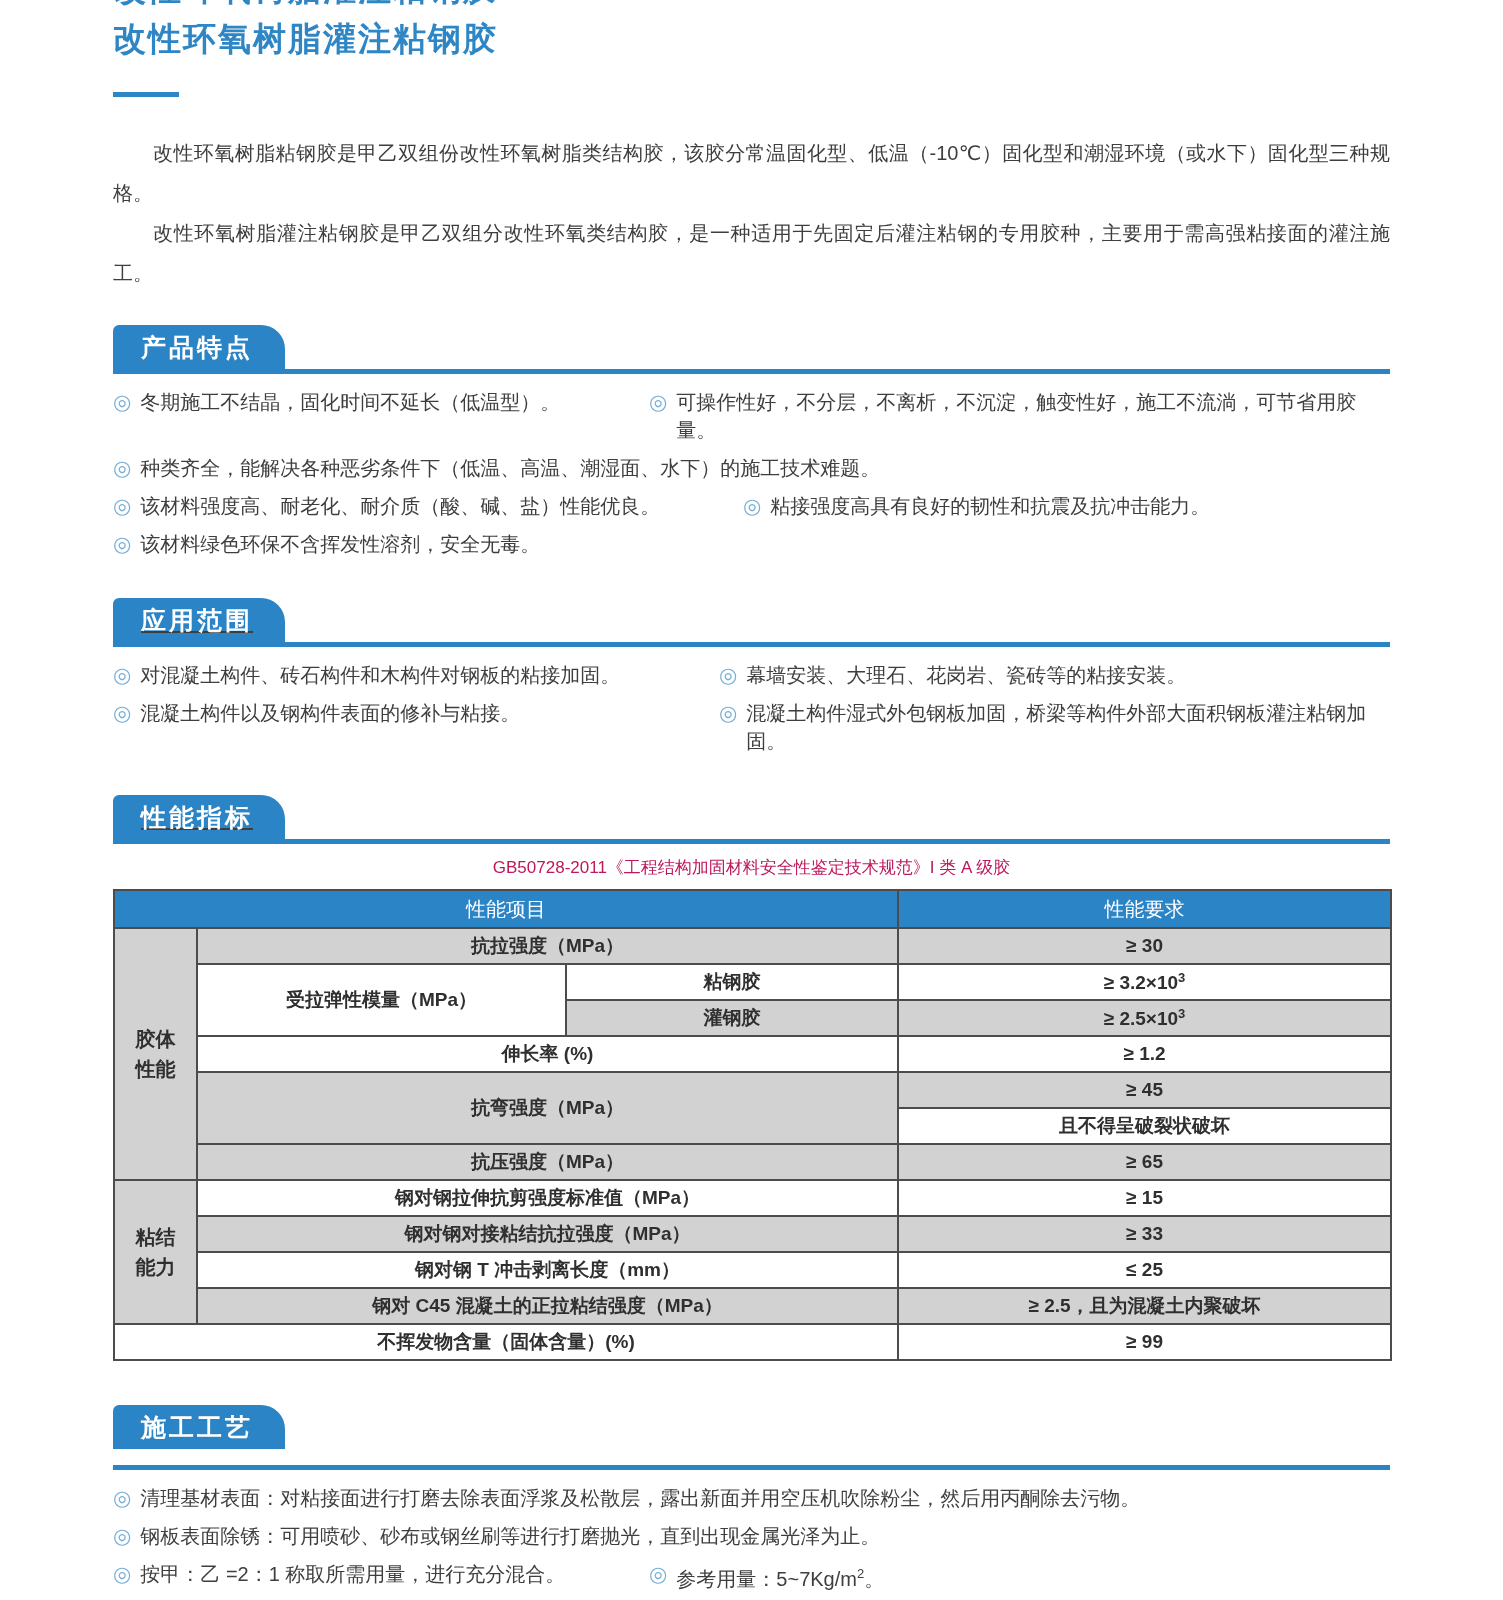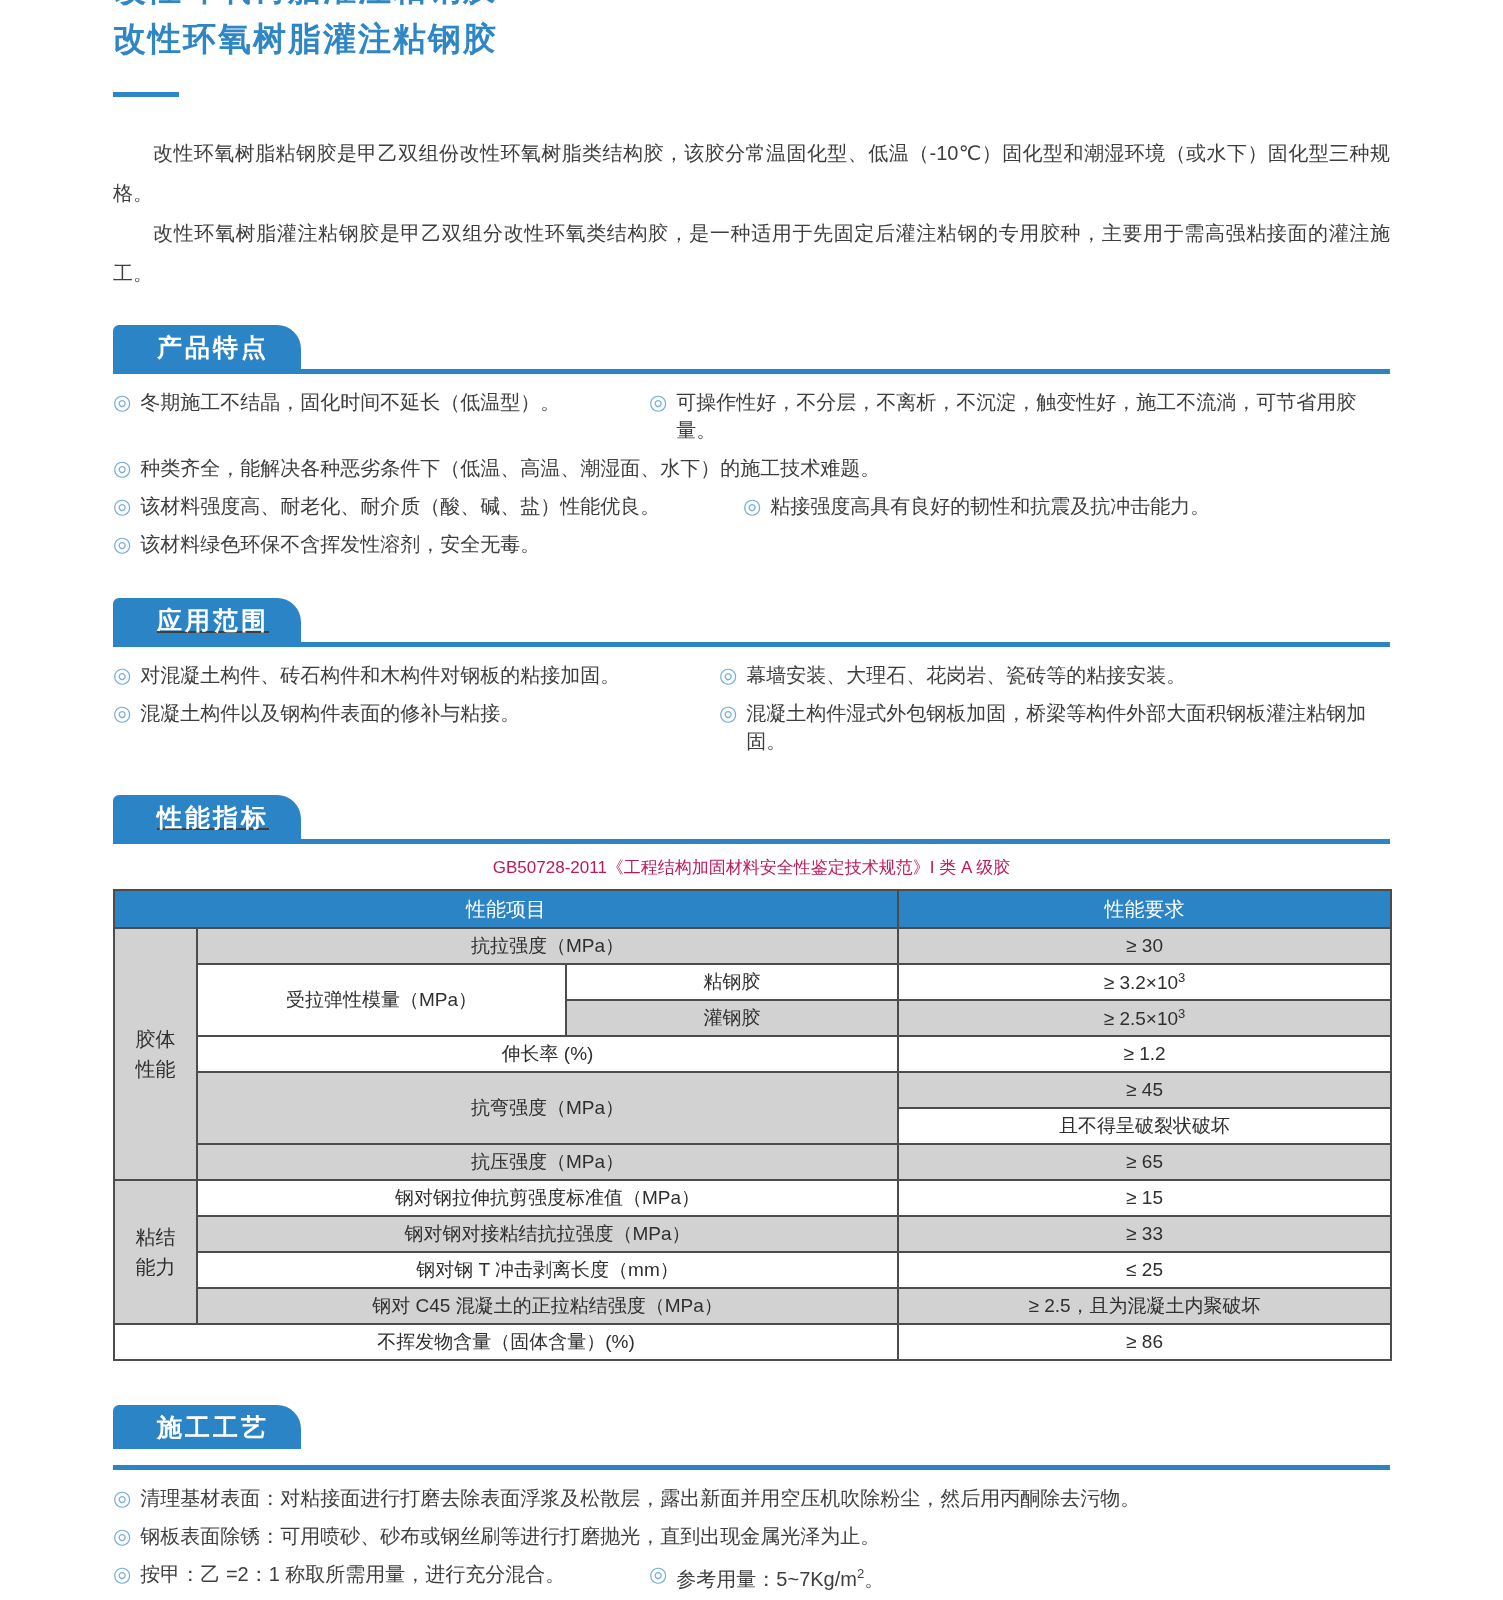--- a/index.html
+++ b/index.html
@@ -30,21 +30,21 @@
   .intro { margin-top: 36px; }
   .intro p {
     margin: 0; font-size: 20px; line-height: 40px;
     text-indent: 2em; text-align: justify; color: #3e3e3e;
   }
 
   
   .sec-head { display: flex; flex-direction: column; }
   .sec-tab {
     display: inline-flex; align-items: center; align-self: flex-start;
-    height: 44px; padding: 0 32px 0 44px;
+    height: 44px; padding: 0 32px 0 28px;
     background: #2b84c6; color: #ffffff;
     font-size: 25px; font-weight: bold; letter-spacing: 3px;
     border-radius: 6px 24px 0 0;
   }
   .sec-line { height: 5px; width: 100%; background: #2b84c6; }
 
   
   .bullets { margin-top: 14px; }
   .brow { display: flex; align-items: flex-start; margin-bottom: 10px; gap: 16px; }
   .bitem { display: flex; align-items: flex-start; }
@@ -57,21 +57,21 @@
   .btext sup { font-size: 13px; }
 
   
   .tbl-caption { margin-top: 12px; text-align: center; font-size: 17px; color: #be185d; }
   table.perf {
     border-collapse: collapse; width: 1277px; margin-top: 10px;
     table-layout: fixed; font-size: 19px; color: #2f2f2f;
   }
   table.perf th, table.perf td {
     border: 2px solid #4c4c4c; text-align: center;
-    padding: 2px 8px; height: 36px; background: #ffffff;
+    padding: 2px 8px; height: 36px; background: #ffffff; font-weight: bold;
   }
   table.perf th {
     background: #2b84c6; color: #ffffff; font-weight: normal;
     font-size: 20px; height: 38px;
   }
   table.perf td.g { background: #d2d2d2; }
   table.perf td .grp { display: block; line-height: 30px; font-size: 20px; }
   table.perf sup { font-size: 13px; }
 
   .mt32 { margin-top: 32px; }
@@ -227,21 +227,21 @@
     <tr>
       <td colspan="2">钢对钢 T 冲击剥离长度（mm）</td>
       <td>≤ 25</td>
     </tr>
     <tr>
       <td colspan="2" class="g">钢对 C45 混凝土的正拉粘结强度（MPa）</td>
       <td class="g">≥ 2.5，且为混凝土内聚破坏</td>
     </tr>
     <tr>
       <td colspan="3">不挥发物含量（固体含量）(%)</td>
-      <td>≥ 86</td>
+      <td>≥ 99</td>
     </tr>
   </tbody>
     </table>
 
   <div class="sec-head mt44">
     <div class="sec-tab">施工工艺</div>
     <div class="sec-line"></div>
   </div>
   <div class="bullets">
     <div class="brow">

